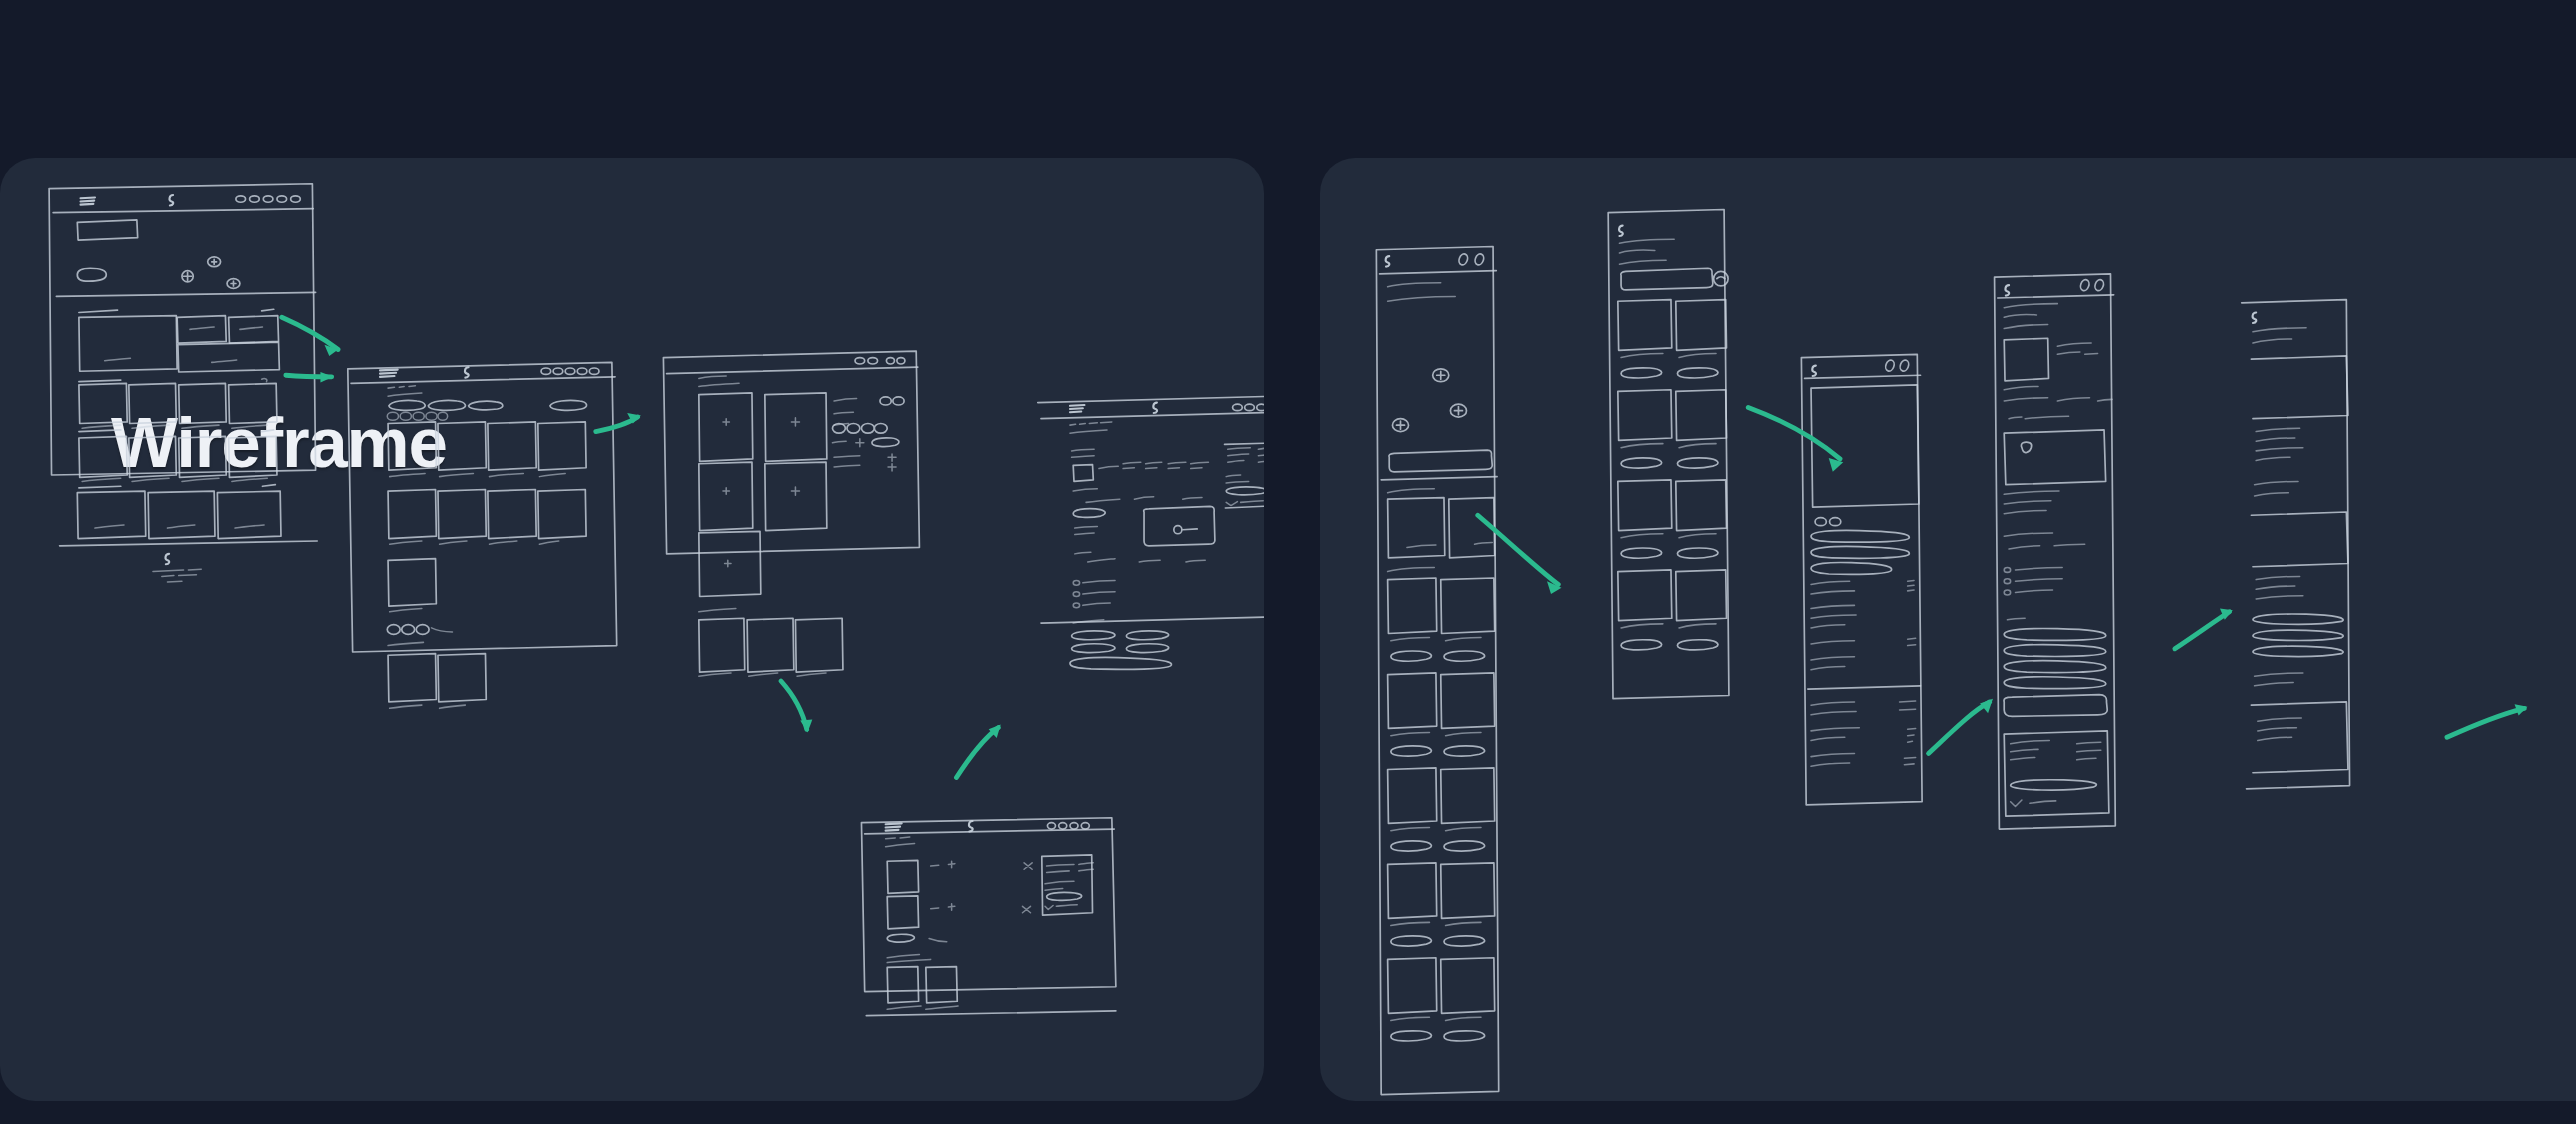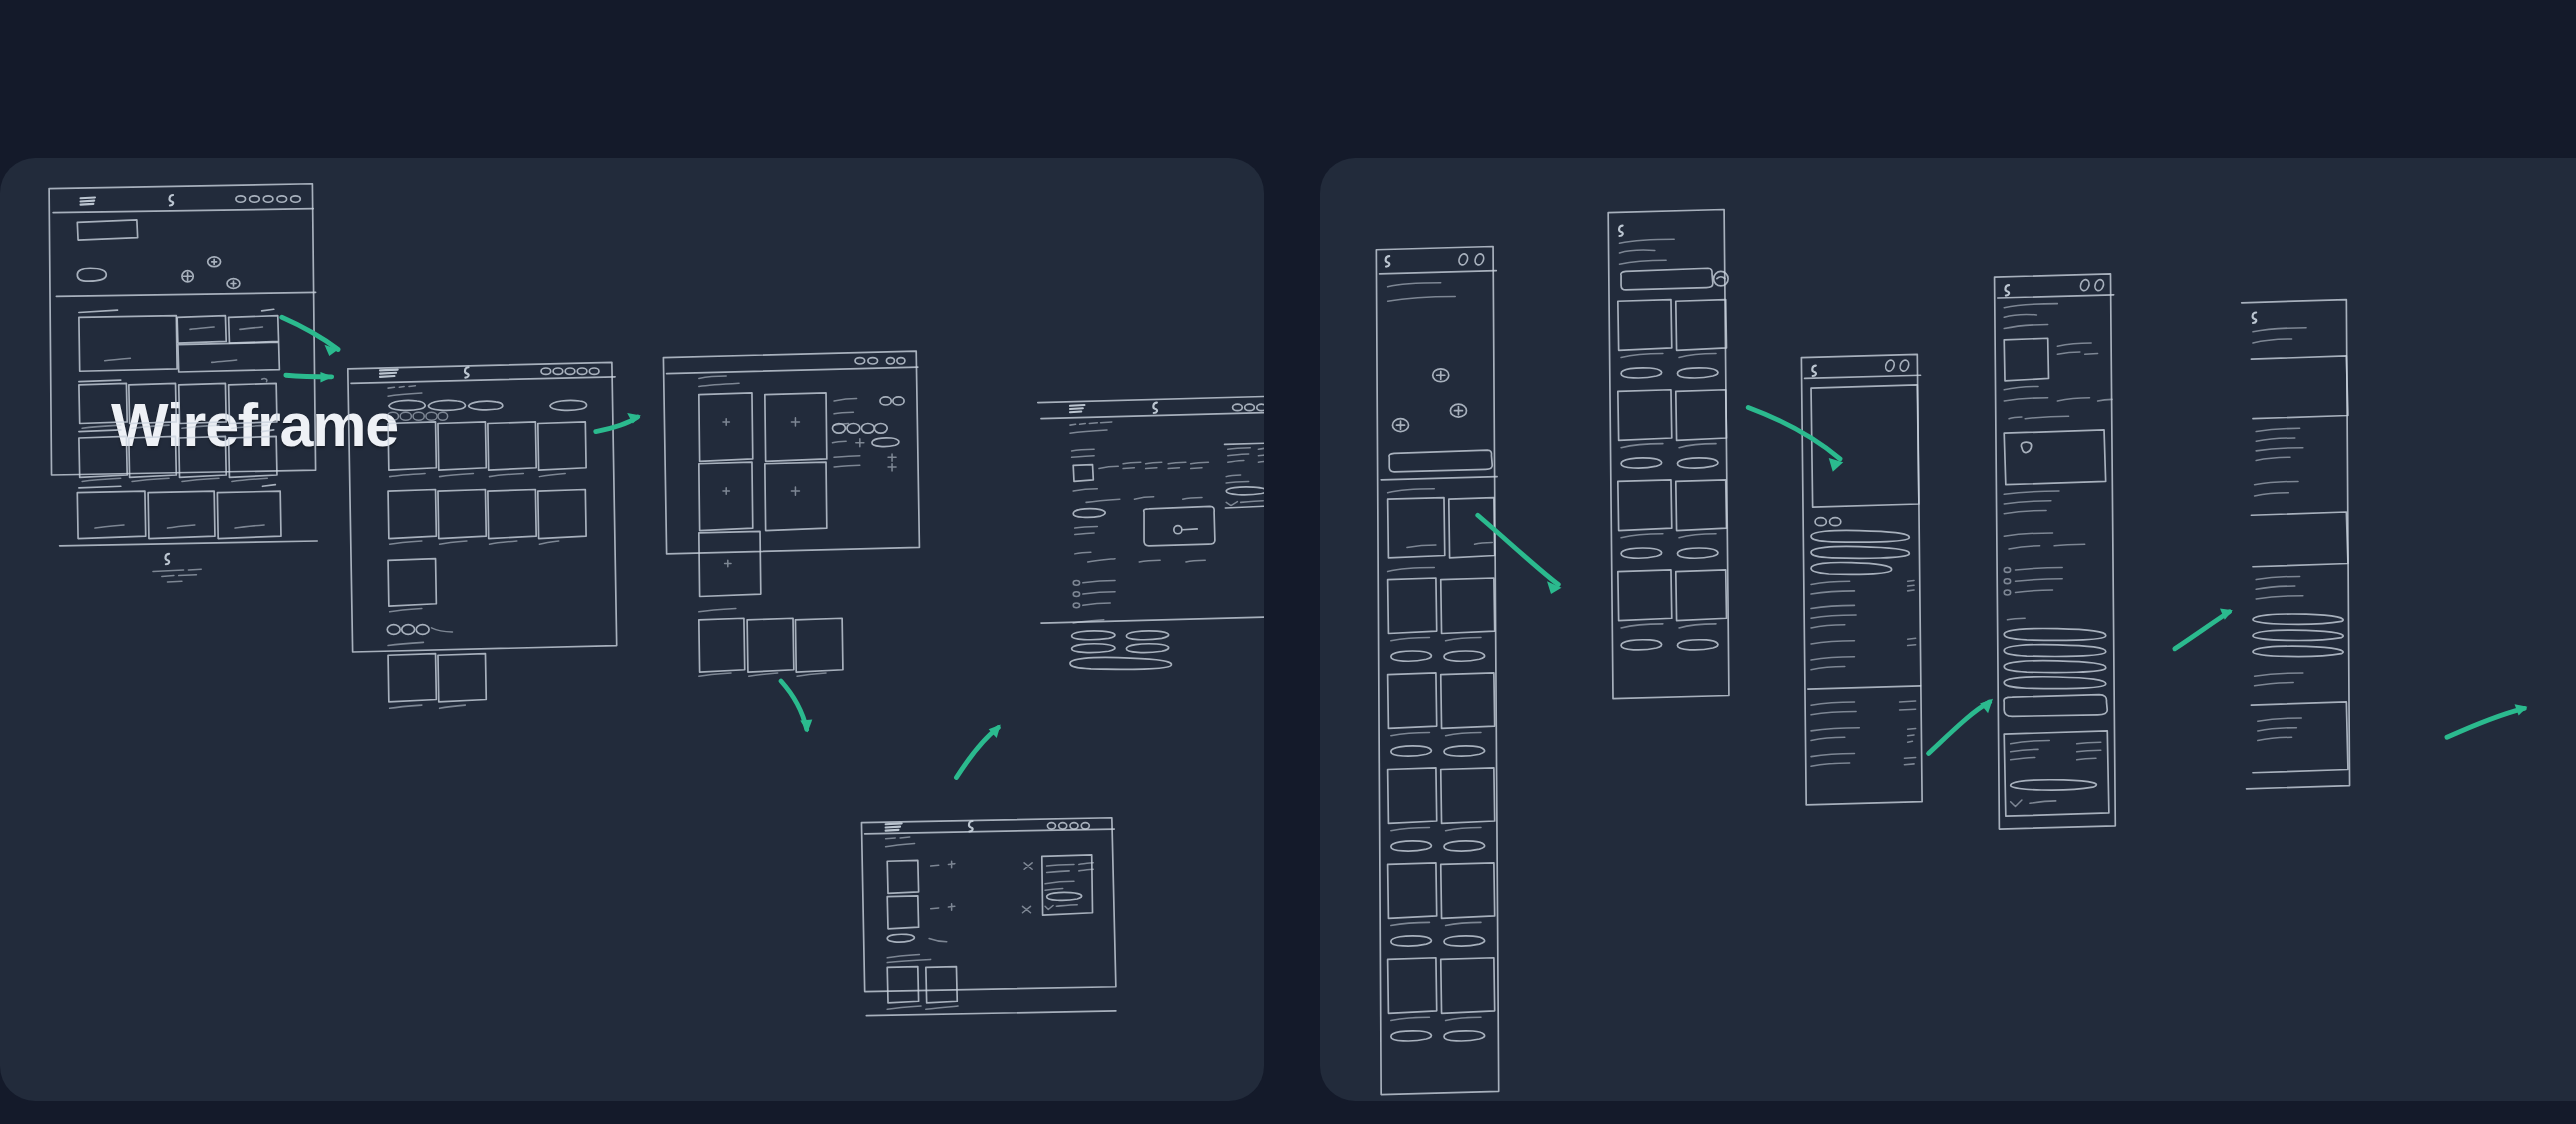--- a/index.html
+++ b/index.html
@@ -23,22 +23,22 @@
     overflow: hidden;
   }
   #panel-left  { left: 0px;    top: 158px; width: 1264px; height: 943px; }
   #panel-right { left: 1320px; top: 158px; width: 1296px; height: 943px; }
 
   .panel-inner { position: absolute; inset: 0; }
 
   
   #page-title {
     position: absolute;
-    left: 111px; top: 232px;
-    font-size: 61px;
+    left: 111px; top: 244px;
+    font-size: 71px;
     font-weight: 700;
     letter-spacing: -1.2px;
     color: #eef1f6;
     text-shadow: 0 1.6px 2.4px rgba(0,0,0,.35);
     white-space: nowrap;
   }
 
   
   .sketch-layer {
     position: absolute;

